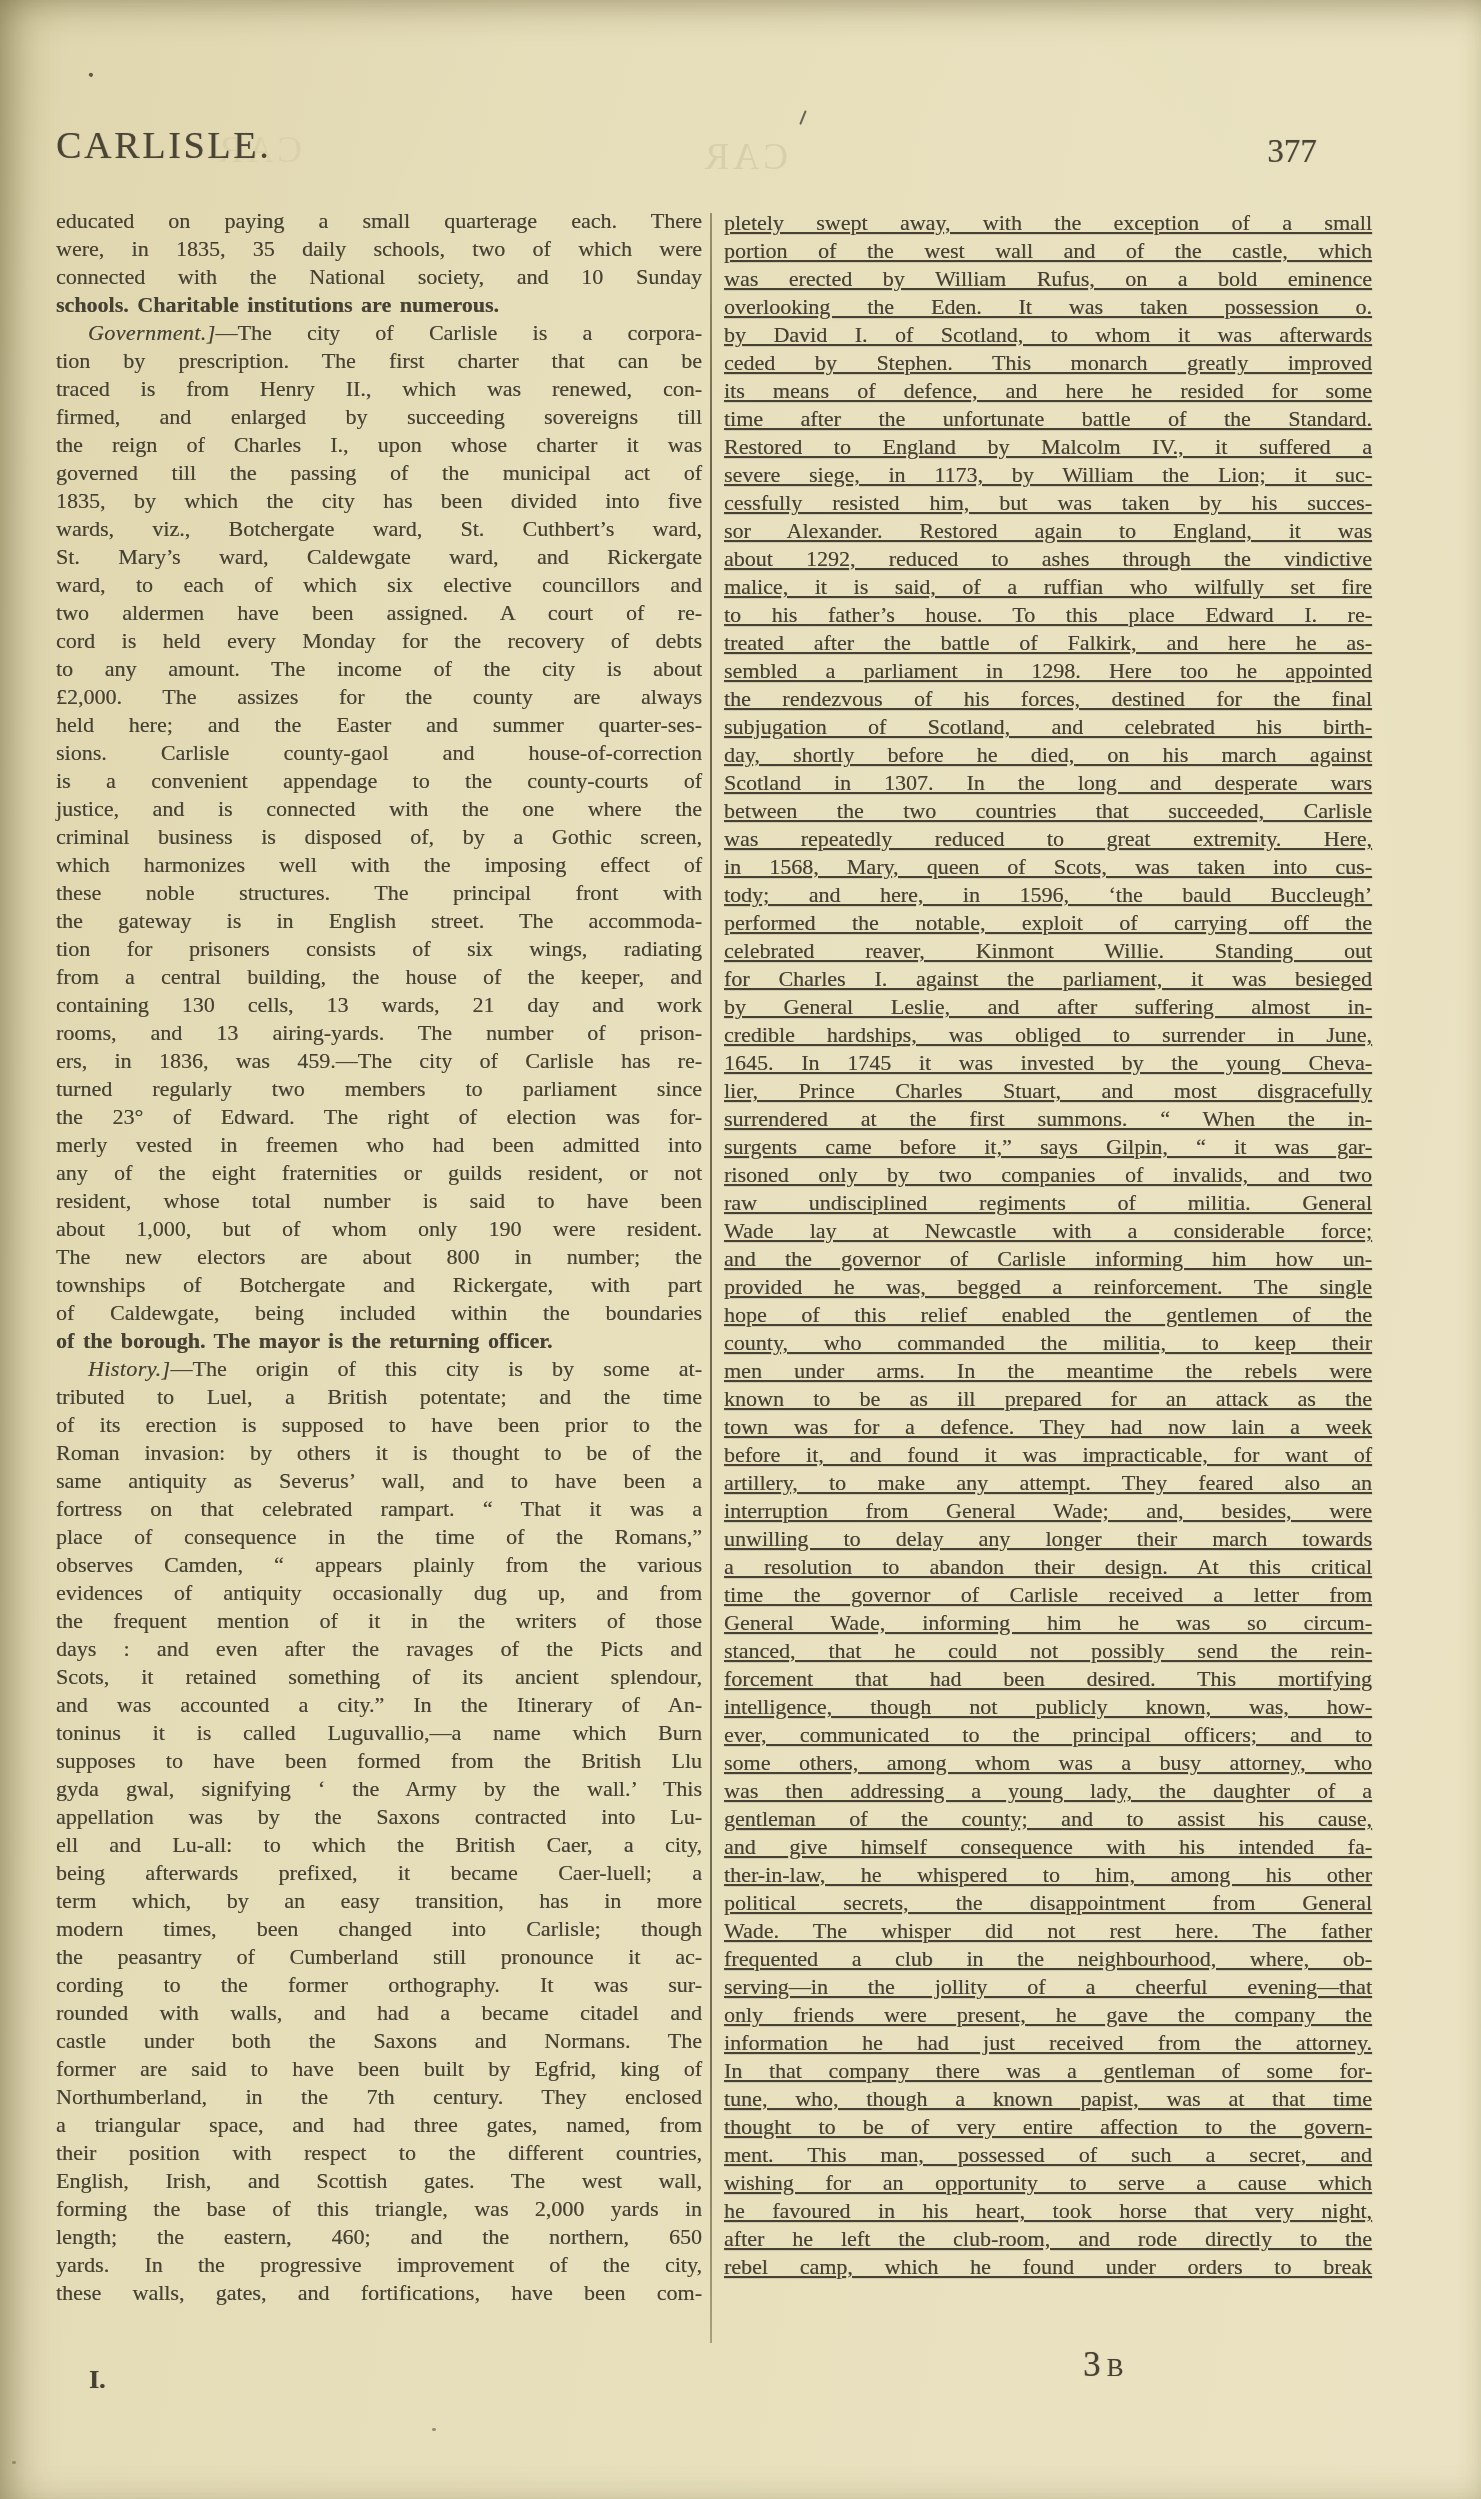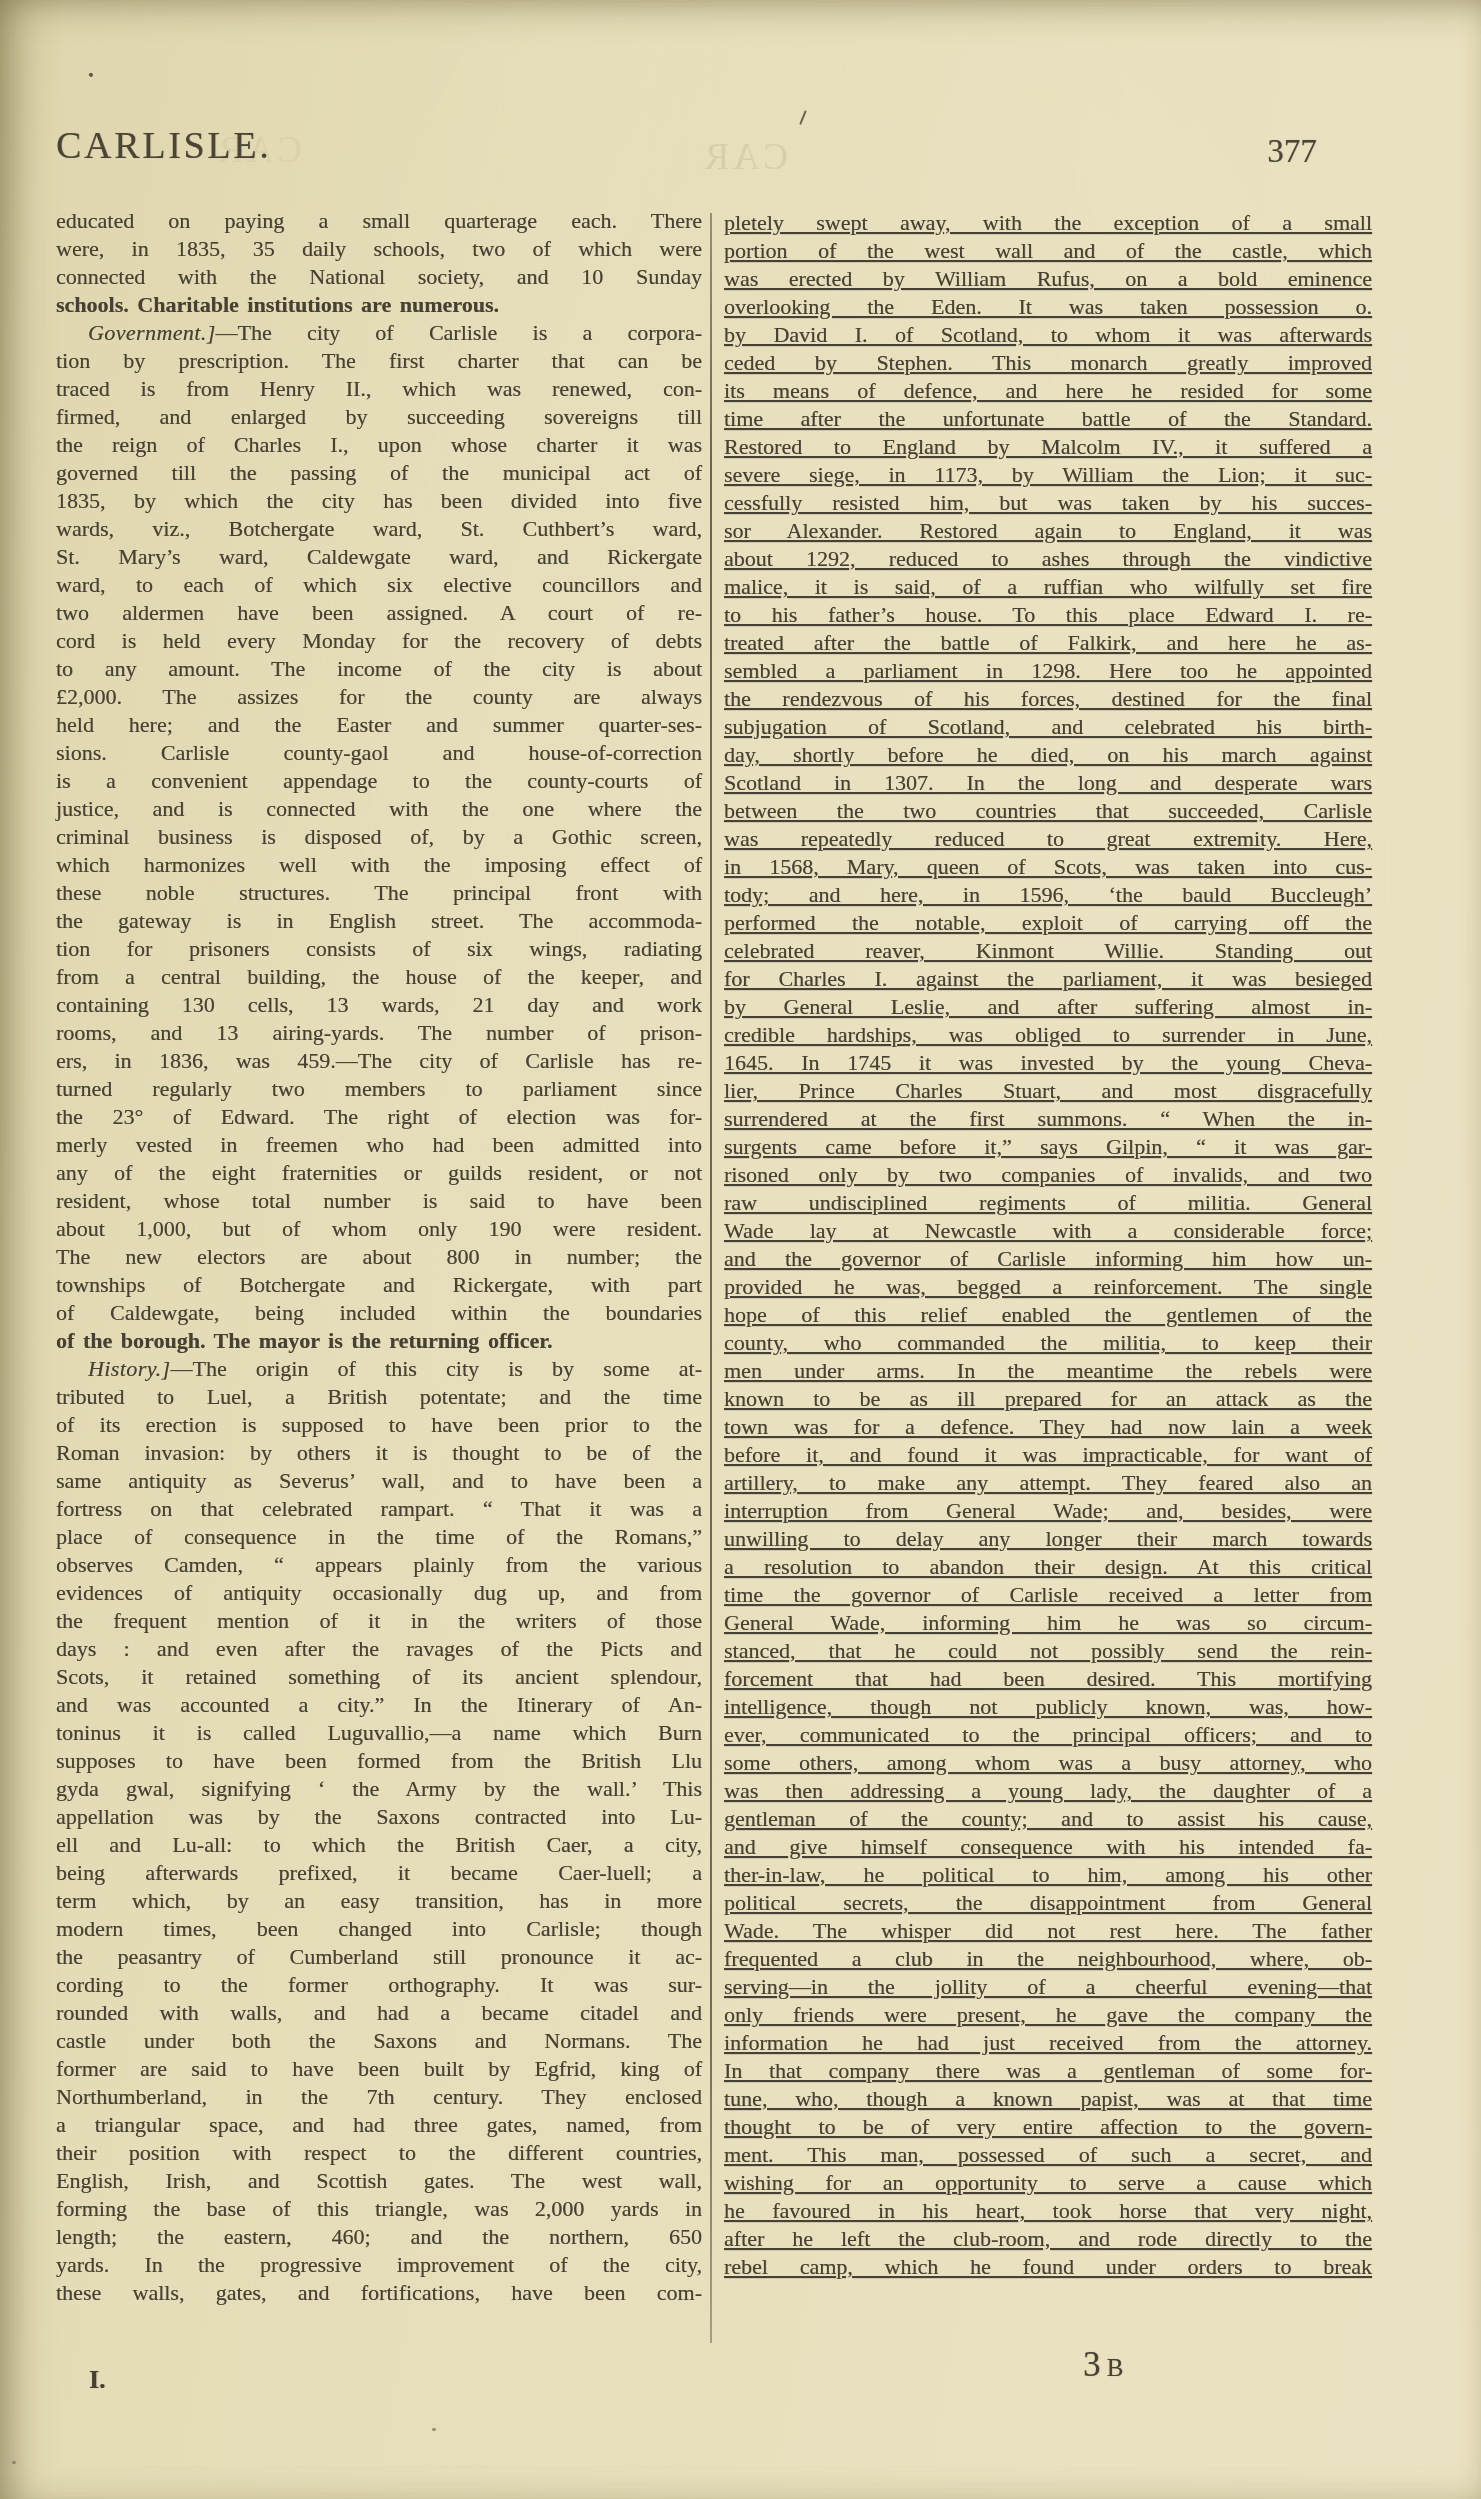--- a/index.html
+++ b/index.html
@@ -225,21 +225,21 @@
       <div class="line">time the governor of Carlisle received a letter from</div>
       <div class="line">General Wade, informing him he was so circum-</div>
       <div class="line">stanced, that he could not possibly send the rein-</div>
       <div class="line">forcement that had been desired.  This mortifying</div>
       <div class="line">intelligence, though not publicly known, was, how-</div>
       <div class="line">ever, communicated to the principal officers; and to</div>
       <div class="line">some others, among whom was a busy attorney, who</div>
       <div class="line">was then addressing a young lady, the daughter of a</div>
       <div class="line">gentleman of the county; and to assist his cause,</div>
       <div class="line">and give himself consequence with his intended fa-</div>
-      <div class="line">ther-in-law, he political to him, among his other</div>
+      <div class="line">ther-in-law, he whispered to him, among his other</div>
       <div class="line">political secrets, the disappointment from General</div>
       <div class="line">Wade.  The whisper did not rest here.  The father</div>
       <div class="line">frequented a club in the neighbourhood, where, ob-</div>
       <div class="line">serving—in the jollity of a cheerful evening—that</div>
       <div class="line">only friends were present, he gave the company the</div>
       <div class="line">information he had just received from the attorney.</div>
       <div class="line">In that company there was a gentleman of some for-</div>
       <div class="line">tune, who, though a known papist, was at that time</div>
       <div class="line">thought to be of very entire affection to the govern-</div>
       <div class="line">ment.  This man, possessed of such a secret, and</div>

